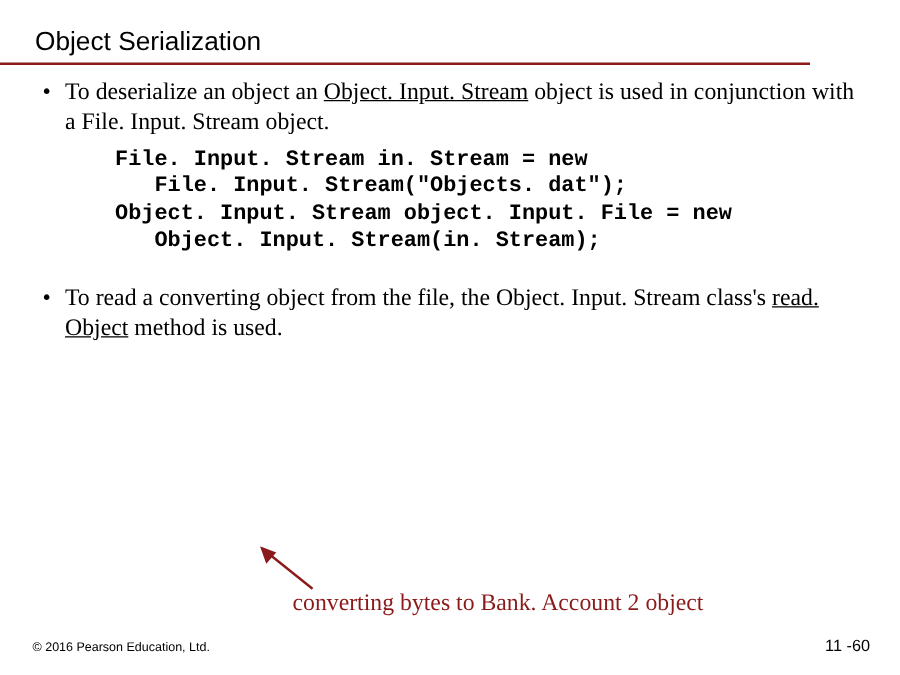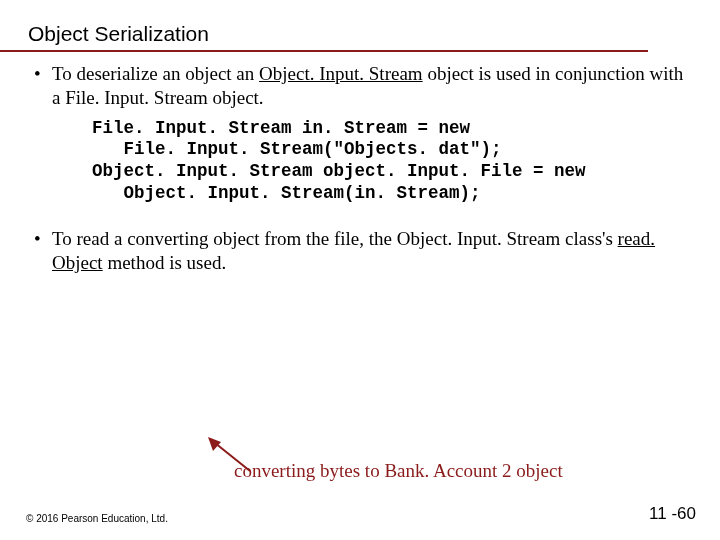--- a/index.html
+++ b/index.html
@@ -45,21 +45,21 @@
     font-family: "Courier New", Courier, monospace;
     font-size: 17.5px;
     font-weight: bold;
     line-height: 1.25;
     padding: 8px 0 8px 58px;
     white-space: pre;
   }
   .caption {
     position: absolute;
     left: 234px;
-    top: 460px;
+    top: 472px;
     font-size: 19px;
     color: #8b1a1a;
   }
   .arrow {
     position: absolute;
     left: 205px;
     top: 437px;
     width: 60px;
     height: 40px;
   }
@@ -69,21 +69,21 @@
     bottom: 16px;
     font-family: Liberation Sans, sans-serif;
     font-size: 10px;
     color: #000;
   }
   .footer-right {
     position: absolute;
     right: 24px;
     bottom: 16px;
     font-family: Arial, Helvetica, sans-serif;
-    font-size: 17px;
+    font-size: 13px;
     color: #000;
   }
 </style>
 </head>
 <body>
 
 <div class="title">Object Serialization</div>
 
 <div class="bullet-block">
 

